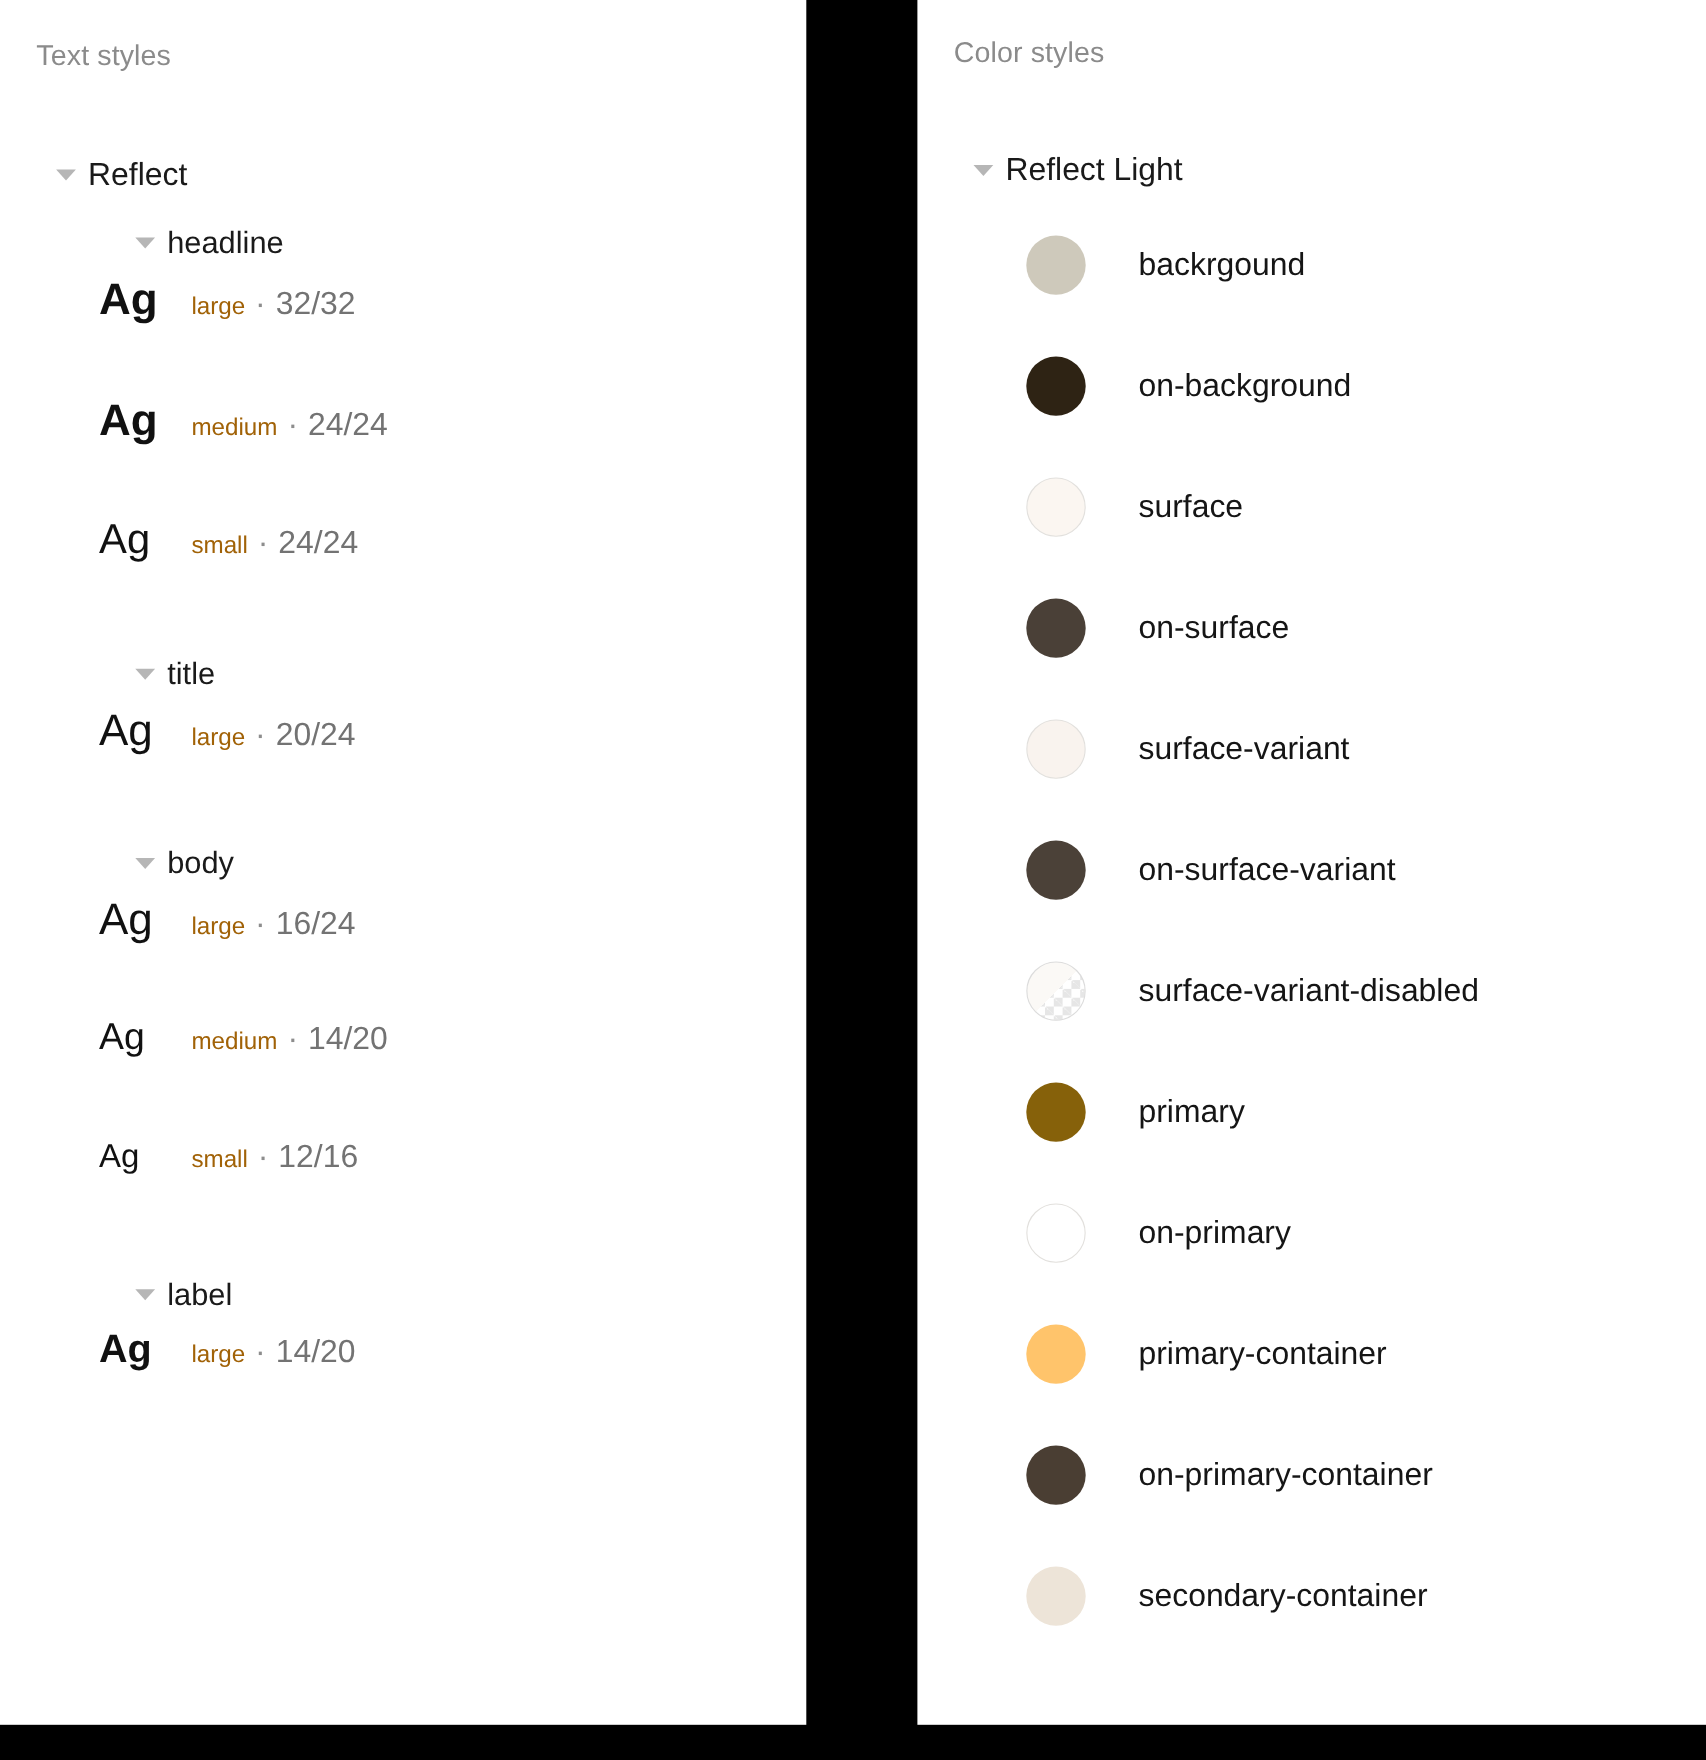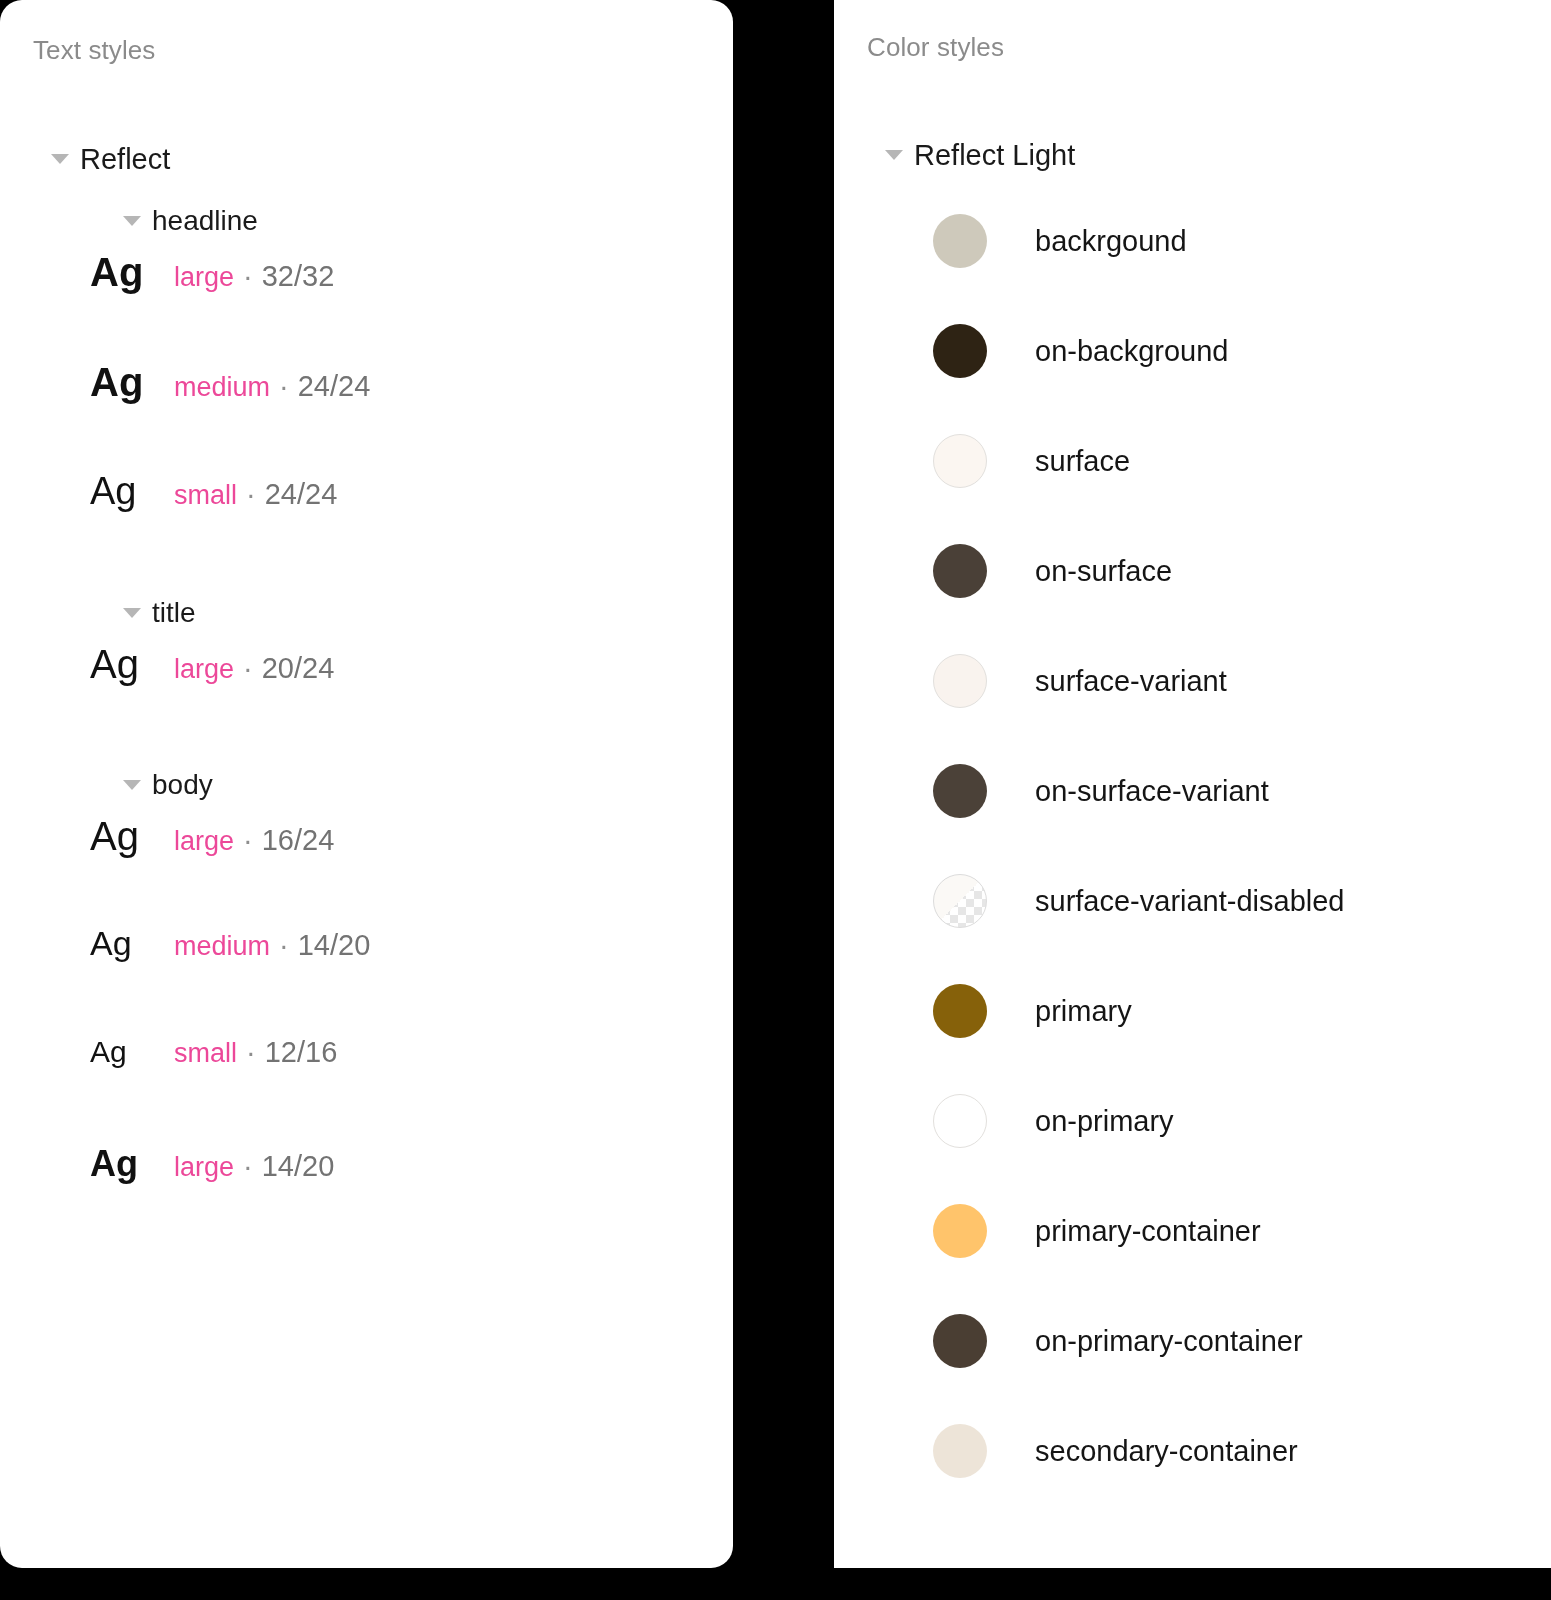--- a/index.html
+++ b/index.html
@@ -20,21 +20,21 @@
     background: #000000;
   }
 
   
   .panel {
     position: absolute;
     top: 0;
     background: #ffffff;
     overflow: hidden;
   }
-  .panel-left  { left: 0;    width: 733px;  height: 1568px; border-radius: 22px; }
+  .panel-left  { left: 0;    width: 733px;  height: 1568px; }
   .panel-right { left: 795px; width: 756px; height: 1568px; margin-left: 39px; }
 
   .panel-title {
     font-size: 26px;
     color: #8b8b8b;
     font-weight: 400;
     letter-spacing: 0.1px;
     white-space: nowrap;
   }
   .panel-left .panel-title  { position: absolute; left: 33px; top: 35px; }
@@ -104,22 +104,22 @@
   .ag-32 { font-size: 40px; font-weight: 700; }
   .ag-24 { font-size: 40px; font-weight: 700; }
   .ag-24s{ font-size: 38px; font-weight: 400; }
   .ag-20 { font-size: 40px; font-weight: 400; }
   .ag-16 { font-size: 40px; font-weight: 400; }
   .ag-14 { font-size: 34px; font-weight: 400; }
   .ag-12 { font-size: 30px; font-weight: 400; }
   .ag-14b{ font-size: 36px; font-weight: 700; }
 
   .style-name {
-    font-size: 27px;
-    color: #ec4899;
+    font-size: 22px;
+    color: #a16207;
     white-space: nowrap;
   }
   .style-sep {
     font-size: 29px;
     color: #8d8d8d;
     padding: 0 9px;
   }
   .style-metrics {
     font-size: 29px;
     color: #737373;
@@ -240,20 +240,26 @@
         <span class="style-metrics">14/20</span>
       </div>
 
       <div class="style-row">
         <span class="ag ag-12">Ag</span>
         <span class="style-name">small</span>
         <span class="style-sep">·</span>
         <span class="style-metrics">12/16</span>
       </div>
 
+      <div class="row lvl2">
+        <span class="caret-slot">
+            <i class="caret"></i>
+          </span>
+        <span class="group-label sub">label</span>
+      </div>
 
       <div class="style-row">
         <span class="ag ag-14b">Ag</span>
         <span class="style-name">large</span>
         <span class="style-sep">·</span>
         <span class="style-metrics">14/20</span>
       </div>
 
     </div>
   </div>

